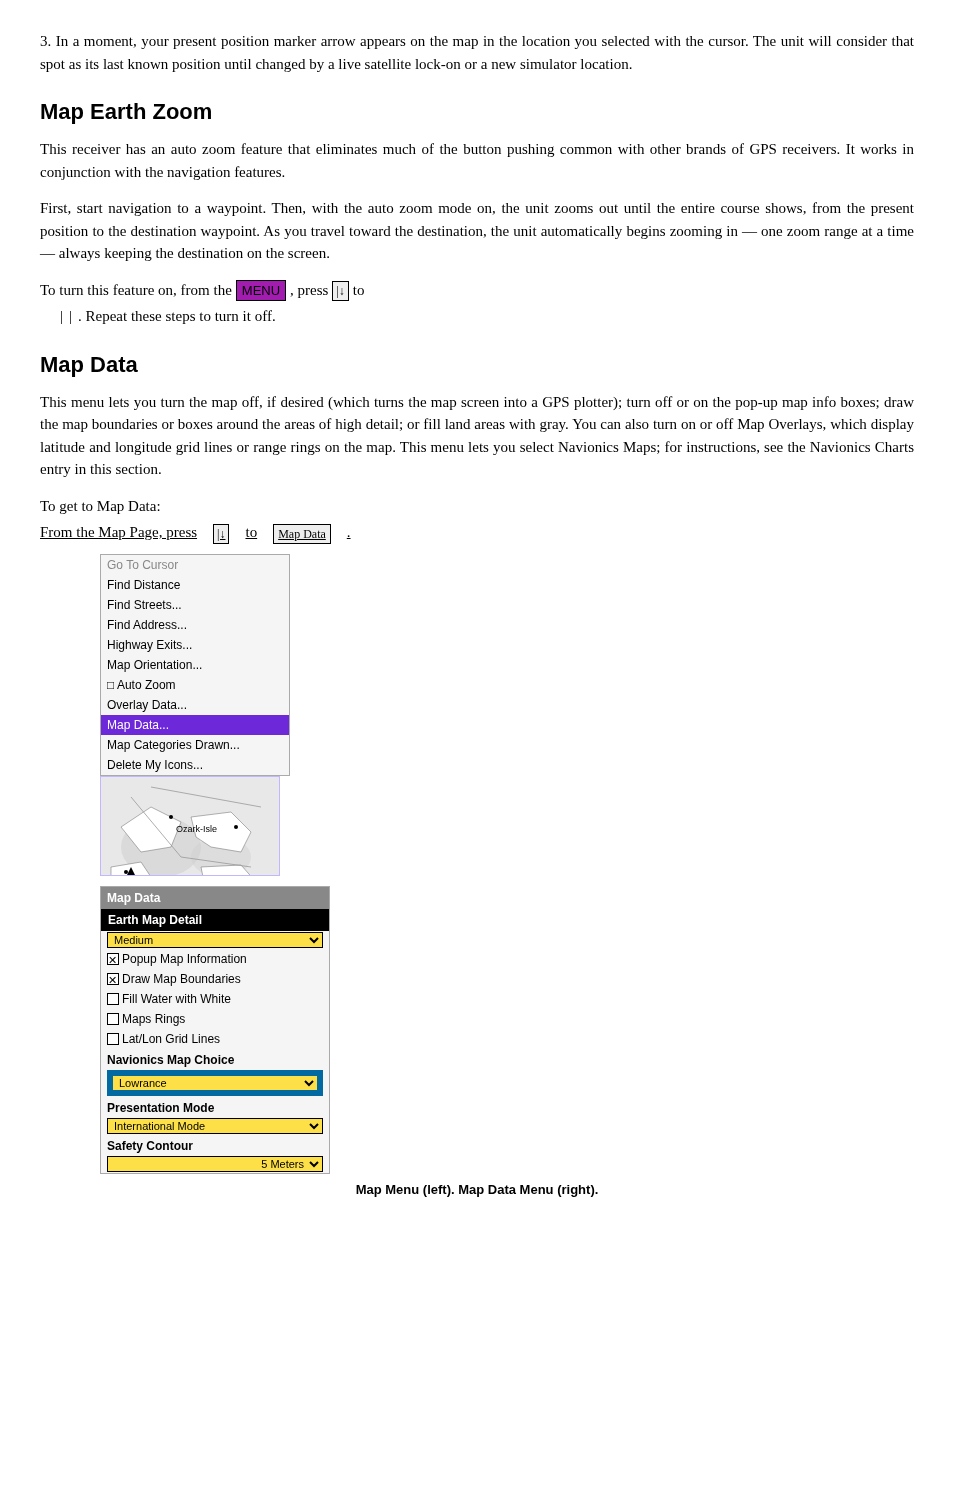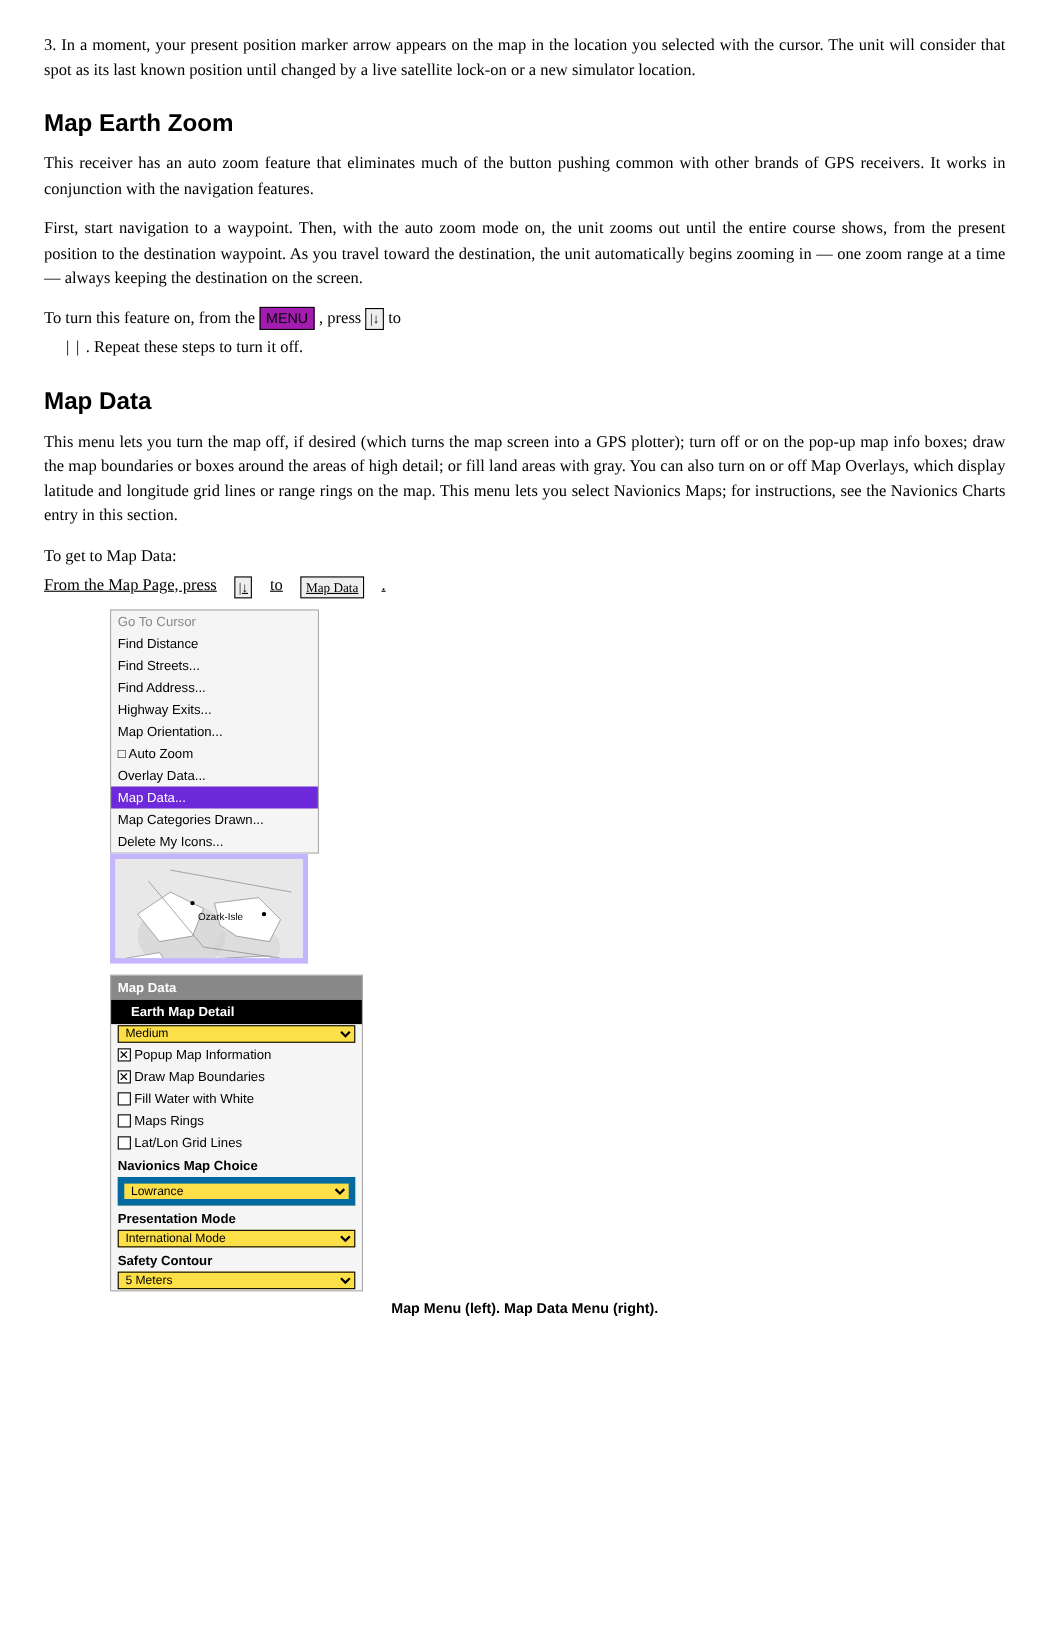--- a/index.html
+++ b/index.html
@@ -105,21 +105,21 @@
     .menus-row {
       display: flex;
       gap: 10px;
       margin: 10px 0 6px 60px;
       align-items: flex-start;
       flex-direction: column;
     }
     .map-image-placeholder {
       width: 180px;
       height: 100px;
-      border: 5px solid #c4b5fd;
+      border: 1px solid #c4b5fd;
       overflow: hidden;
       position: relative;
       background: #fff;
       flex-shrink: 0;
     }
     .map-caption {
       text-align: center;
       font-family: Arial, sans-serif;
       font-weight: bold;
       font-size: 13px;
@@ -213,21 +213,21 @@
         <circle cx="25" cy="95" r="2" fill="#000"></circle>
         <circle cx="70" cy="40" r="2" fill="#000"></circle>
         <circle cx="135" cy="50" r="2" fill="#000"></circle>
       </svg>
     </div>
   </div>
 
   <div class="menu-box right-menu">
     <div class="menu-title">Map Data</div>
 
-    <div style="background:#000; color:#fff; font-weight:bold; padding:2px 18px; font-size:12px;">Earth Map Detail</div>
+    <div style="background:#000; color:#fff; font-weight:bold; padding:2px 7px; font-size:12px;">Earth Map Detail</div>
     <div class="select-row">
       <select style="flex:1; font-size:11px; border:1px solid #000;">
         <option>Medium</option>
         <option>Low</option>
         <option>High</option>
       </select>
     </div>
 
     <div class="checkbox-row">
       <div class="checkbox-box checked"></div>
@@ -266,21 +266,21 @@
 
     <div class="select-row">
       <select style="flex:1; font-size:11px; border:1px solid #000;">
         <option>International Mode</option>
         <option>US Mode</option>
       </select>
     </div>
 
     <div class="menu-section-label">Safety Contour</div>
     <div class="select-row">
-      <select style="flex:1; font-size:11px; border:1px solid #000;">
+      <select style="flex:1; font-size:11px; border:1px solid #000;text-align:right;">
         <option>5 Meters</option>
         <option>10 Meters</option>
         <option>20 Meters</option>
       </select>
     </div>
   </div>
 </div>
 
 <p class="map-caption">Map Menu (left). Map Data Menu (right).</p>
 

